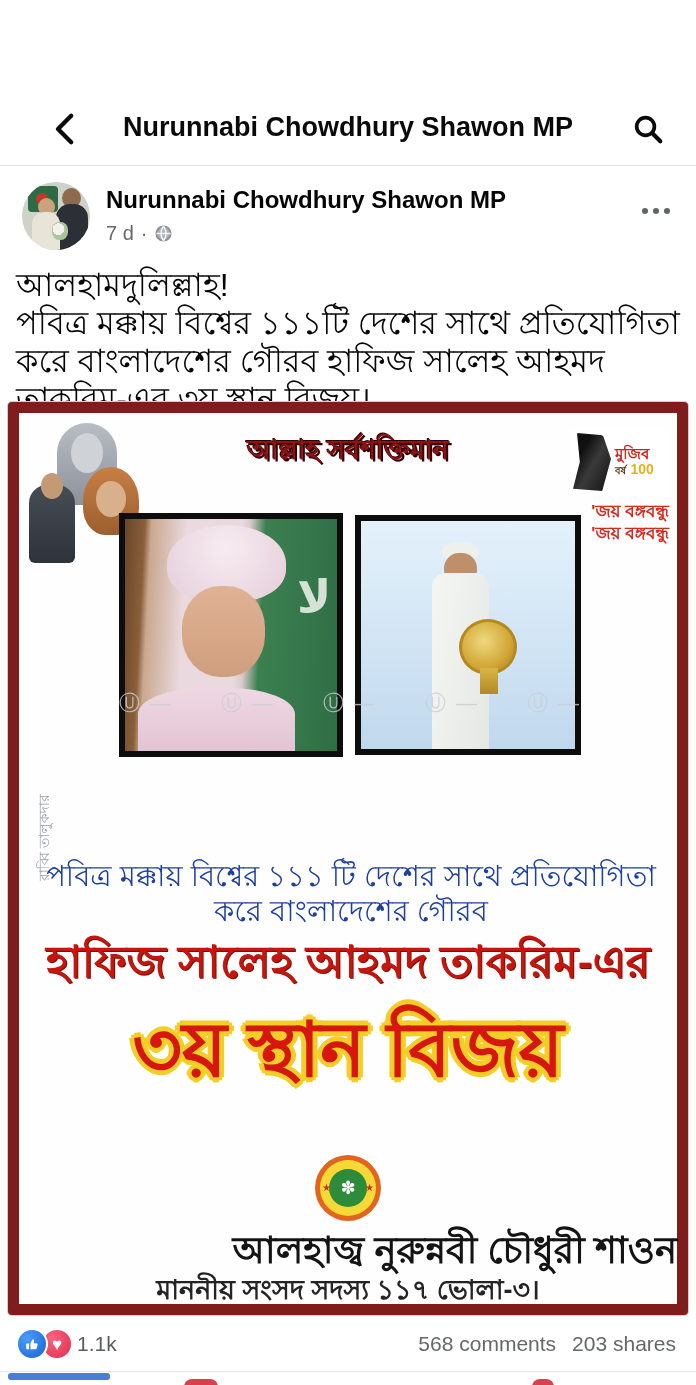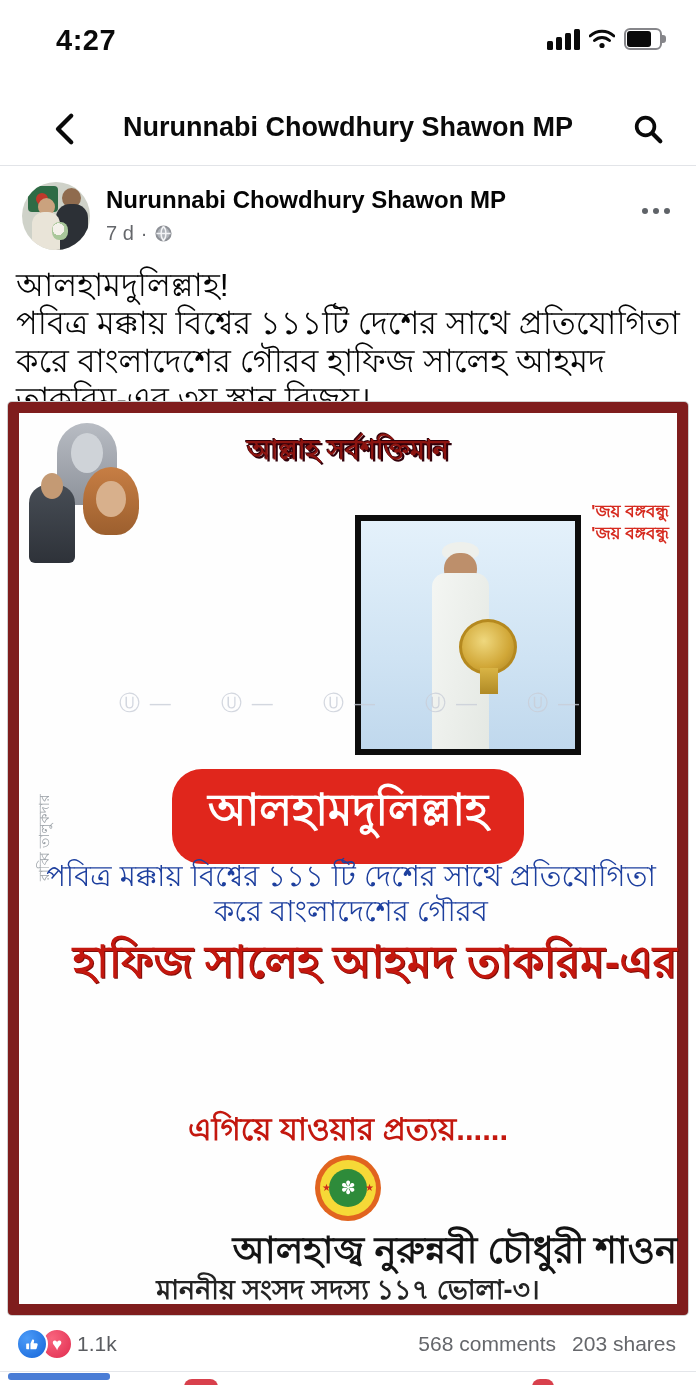--- a/index.html
+++ b/index.html
@@ -88,21 +88,21 @@
   .p-uwm { left:100px; top:276px; width:462px; display:flex; justify-content:space-between; z-index:6; color:#c9ced8; opacity:.8; font-size:21px; letter-spacing:2px; }
 
   
   .p-sidewm { left:14px; top:468px; width:20px; font-size:14px; color:#9aa0a6; transform:rotate(-90deg); transform-origin:0 0; white-space:nowrap; }
 
   
   .p-badge { left:0; right:0; top:356px; text-align:center; }
   .p-badge span { display:inline-block; min-width:304px; padding:8px 36px 14px; background:#e0261c; border-radius:30px; color:#fff; font-size:44px; font-weight:700; }
 
   .p-blue { left:0; right:0; top:446px; text-align:center; font-size:29px; font-weight:400; color:#1d3f9e; line-height:35px;padding-left:6px; }
-  .p-hafiz { left:0; right:0; top:516px; text-align:right; font-size:44px; font-weight:700; color:#c3170e; text-shadow:1px 1px 0 #7d0d08; }
+  .p-hafiz { left:0; right:0; top:516px; text-align:center; font-size:44px; font-weight:700; color:#c3170e; text-shadow:1px 1px 0 #7d0d08; }
   .p-victory { left:0; right:0; top:578px; text-align:center; font-size:76px; font-weight:700; color:#d6170f;
     text-shadow:-3px -3px 0 #f3ce27,0 -3px 0 #f3ce27,3px -3px 0 #f3ce27,-3px 0 0 #f3ce27,3px 0 0 #f3ce27,-3px 3px 0 #f3ce27,0 3px 0 #f3ce27,3px 3px 0 #f3ce27,-5px 0 0 #f3ce27,5px 0 0 #f3ce27,0 5px 0 #f3ce27,0 -5px 0 #f3ce27; }
   .p-tagline { left:0; right:0; top:692px; text-align:center; font-size:31px; font-weight:700; color:#c3170e; }
 
   
   .p-emblem { left:50%; top:742px; width:66px; height:66px; margin-left:-33px; border-radius:50%; background:#e1641f; display:flex; align-items:center; justify-content:center; }
   .em-yellow { width:56px; height:56px; border-radius:50%; background:#f6d937; display:flex; align-items:center; justify-content:center; position:relative; }
   .em-star { position:absolute; color:#cf2a1c; font-size:10px; top:22px; }
   .em-star.l { left:2px; } .em-star.r { right:2px; }
   .em-green { width:38px; height:38px; border-radius:50%; background:#2e8b3a; display:flex; align-items:center; justify-content:center; color:#fff; font-size:18px; }
@@ -123,41 +123,20 @@
   .blue-bar { position:absolute; top:1373px; left:8px; width:102px; height:7px; background:#4a7dd6; border-radius:3px; }
   .partial-red { position:absolute; top:1379px; height:12px; background:#d8404c; border-radius:8px 8px 0 0; }
   .pr-1 { left:184px; width:34px; }
   .pr-2 { left:532px; width:22px; }
 </style>
 </head>
 <body>
 
 <div class="screen">
 
-  <div class="statusbar">
-    <div class="sb-time">4:27</div>
-    <div class="sb-icons">
-      <div class="sb-signal">
-          <i></i>
-          <i></i>
-          <i></i>
-          <i></i>
-        </div>
-      <svg width="26" height="22" viewBox="0 0 26 20">
-        <path d="M1 7 C8 0.5 18 0.5 25 7" stroke="#0a0a0a" stroke-width="3" fill="none" stroke-linecap="round"></path>
-        <path d="M5.5 11.5 C10 7.5 16 7.5 20.5 11.5" stroke="#0a0a0a" stroke-width="3" fill="none" stroke-linecap="round"></path>
-        <circle cx="13" cy="16.5" r="2.6" fill="#0a0a0a"></circle>
-      </svg>
-      <div class="sb-battery">
-        <div class="sb-batt-body"></div>
-          <div class="sb-batt-fill"></div>
-          <div class="sb-batt-tip"></div>
-      </div>
-    </div>
-  </div>
 
   <div class="nav">
     <button class="nav-back">
       <svg width="24" height="34" viewBox="0 0 20 28">
         <path d="M16 3 L5 14 L16 25" stroke="#0a0a0a" stroke-width="3.6" fill="none" stroke-linecap="round" stroke-linejoin="round"></path>
       </svg>
     </button>
     <div class="nav-title">Nurunnabi Chowdhury Shawon MP</div>
     <button class="nav-search">
       <svg width="32" height="32" viewBox="0 0 26 26">
@@ -200,54 +179,66 @@
   <div class="poster">
 
     <div class="p-rel p-collage">
       <div class="c-mujib"></div>
       <div class="c-hasina"></div>
       <div class="c-man"></div>
     </div>
 
     <div class="p-rel p-title">আল্লাহ সর্বশক্তিমান</div>
 
+    <div class="p-rel p-mujib">
+      <div class="mj-face"></div>
+      <div class="mj-text">
+        <div class="mj-red">মুজিব</div>
+        <div><span class="mj-sub">বর্ষ</span>
+             <span class="mj-100">100</span></div>
+      </div>
+    </div>
     <div class="p-rel p-slogans">
       <div>'জয় বঙ্গবন্ধু</div>
       <div>'জয় বঙ্গবন্ধু</div>
     </div>
 
+    <div class="photo photo-left">
+      <div class="lp-bg"></div>
+      <div class="lp-call">لا</div>
+      <div class="lp-cap"></div>
+      <div class="lp-face"></div>
+      <div class="lp-body"></div>
+    </div>
     <div class="photo photo-right">
       <div class="rp-bg"></div>
       <div class="rp-cap"></div>
       <div class="rp-head"></div>
       <div class="rp-body"></div>
       <div class="rp-shield"></div>
     </div>
 
     <div class="p-rel p-uwm">
       <span>Ⓤ —</span>
       <span>Ⓤ —</span>
       <span>Ⓤ —</span>
       <span>Ⓤ —</span>
       <span>Ⓤ —</span>
     </div>
 
     <div class="p-rel p-sidewm">রাব্বি তালুকদার</div>
 
-    <div class="p-rel p-badge">
-      <span>আলহামদুলিল্লাহ</span>
-    </div>
 
     <div class="p-rel p-blue">
       <div>পবিত্র মক্কায় বিশ্বের ১১১ টি দেশের সাথে প্রতিযোগিতা</div>
       <div>করে বাংলাদেশের গৌরব</div>
     </div>
 
     <div class="p-rel p-hafiz">হাফিজ সালেহ আহমদ তাকরিম-এর</div>
-    <div class="p-rel p-tagline">এগিয়ে যাওয়ার প্রত্যয়......</div>
+    <div class="p-rel p-victory">৩য় স্থান বিজয়</div>
 
     <div class="p-rel p-emblem">
       <div class="em-yellow">
         <span class="em-star l">★</span>
         <span class="em-star r">★</span>
         <div class="em-green">✽</div>
       </div>
     </div>
 
     <div class="p-rel p-orgname">আলহাজ্ব নুরুন্নবী চৌধুরী শাওন</div>

